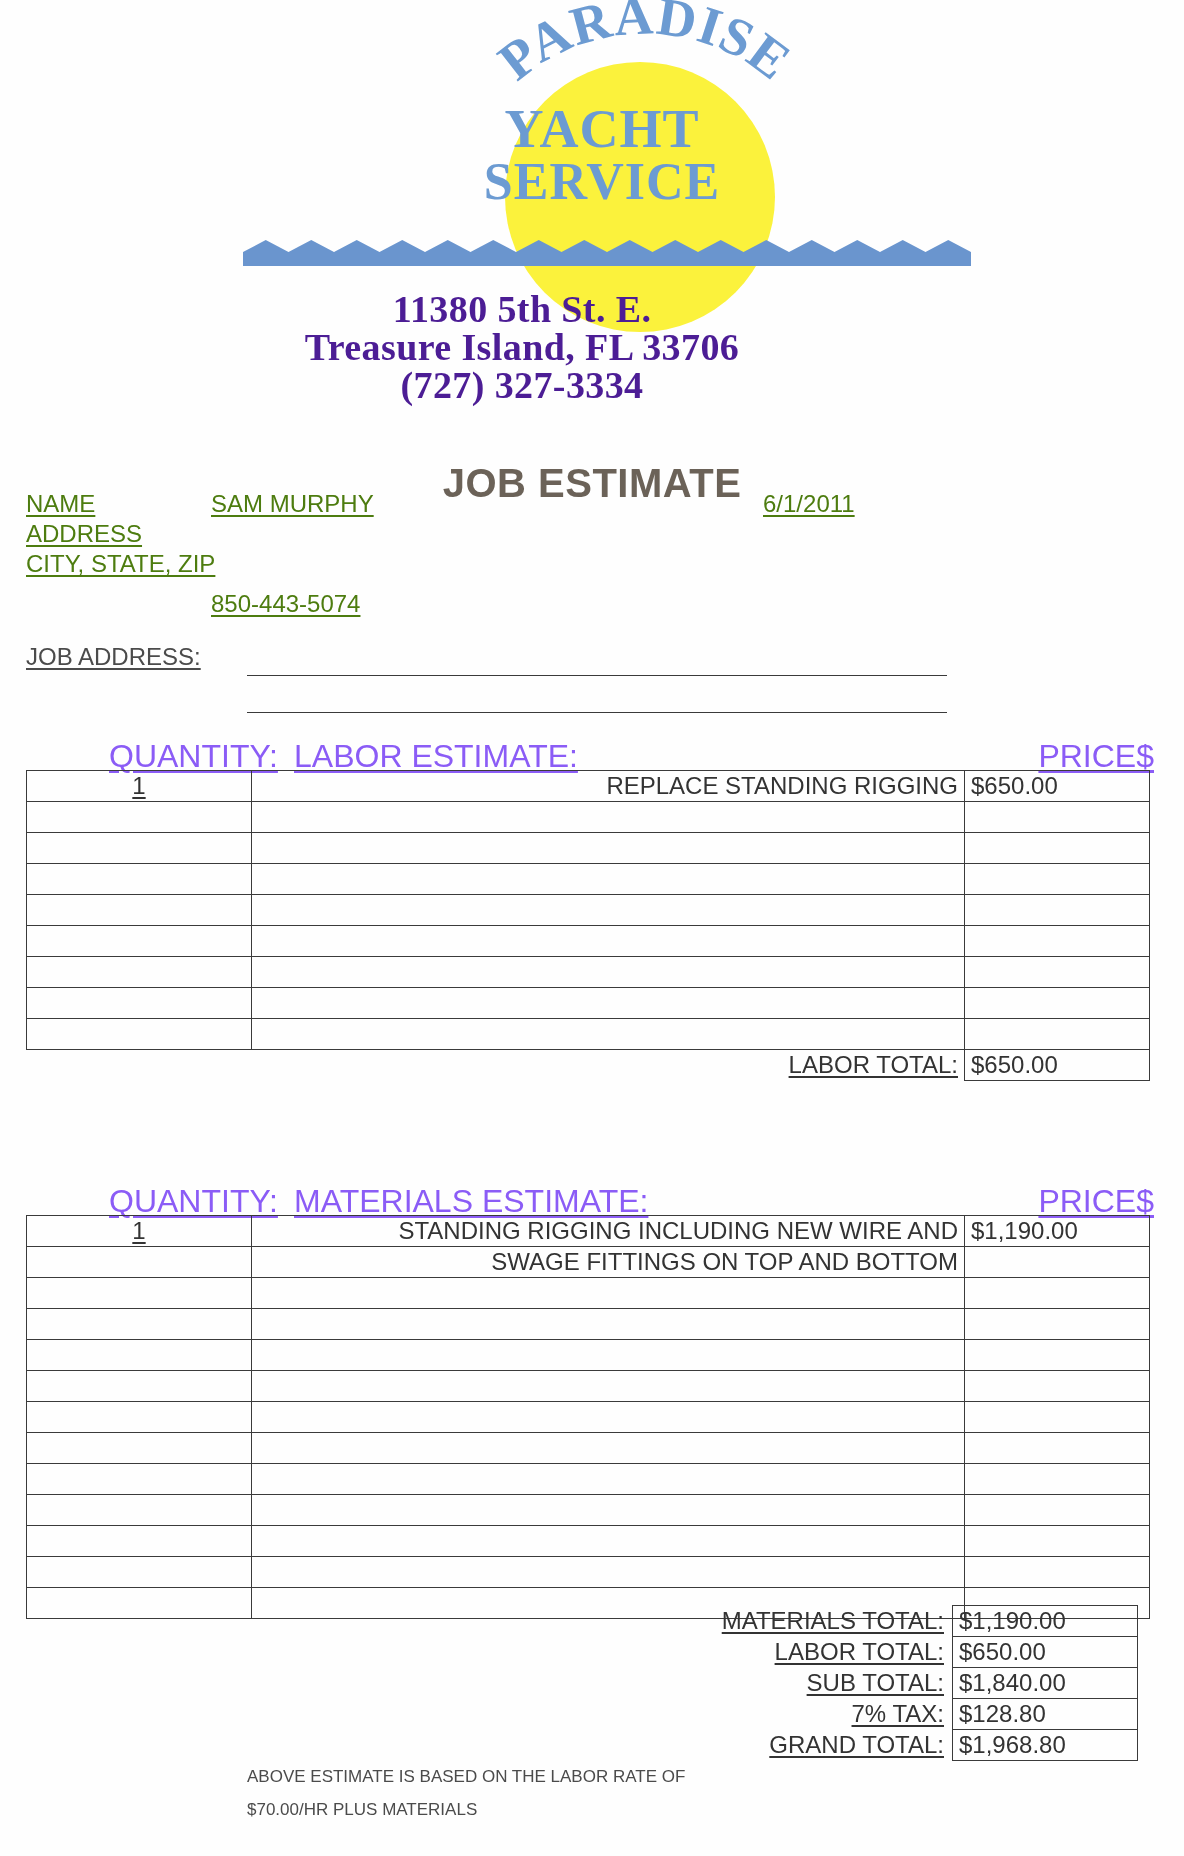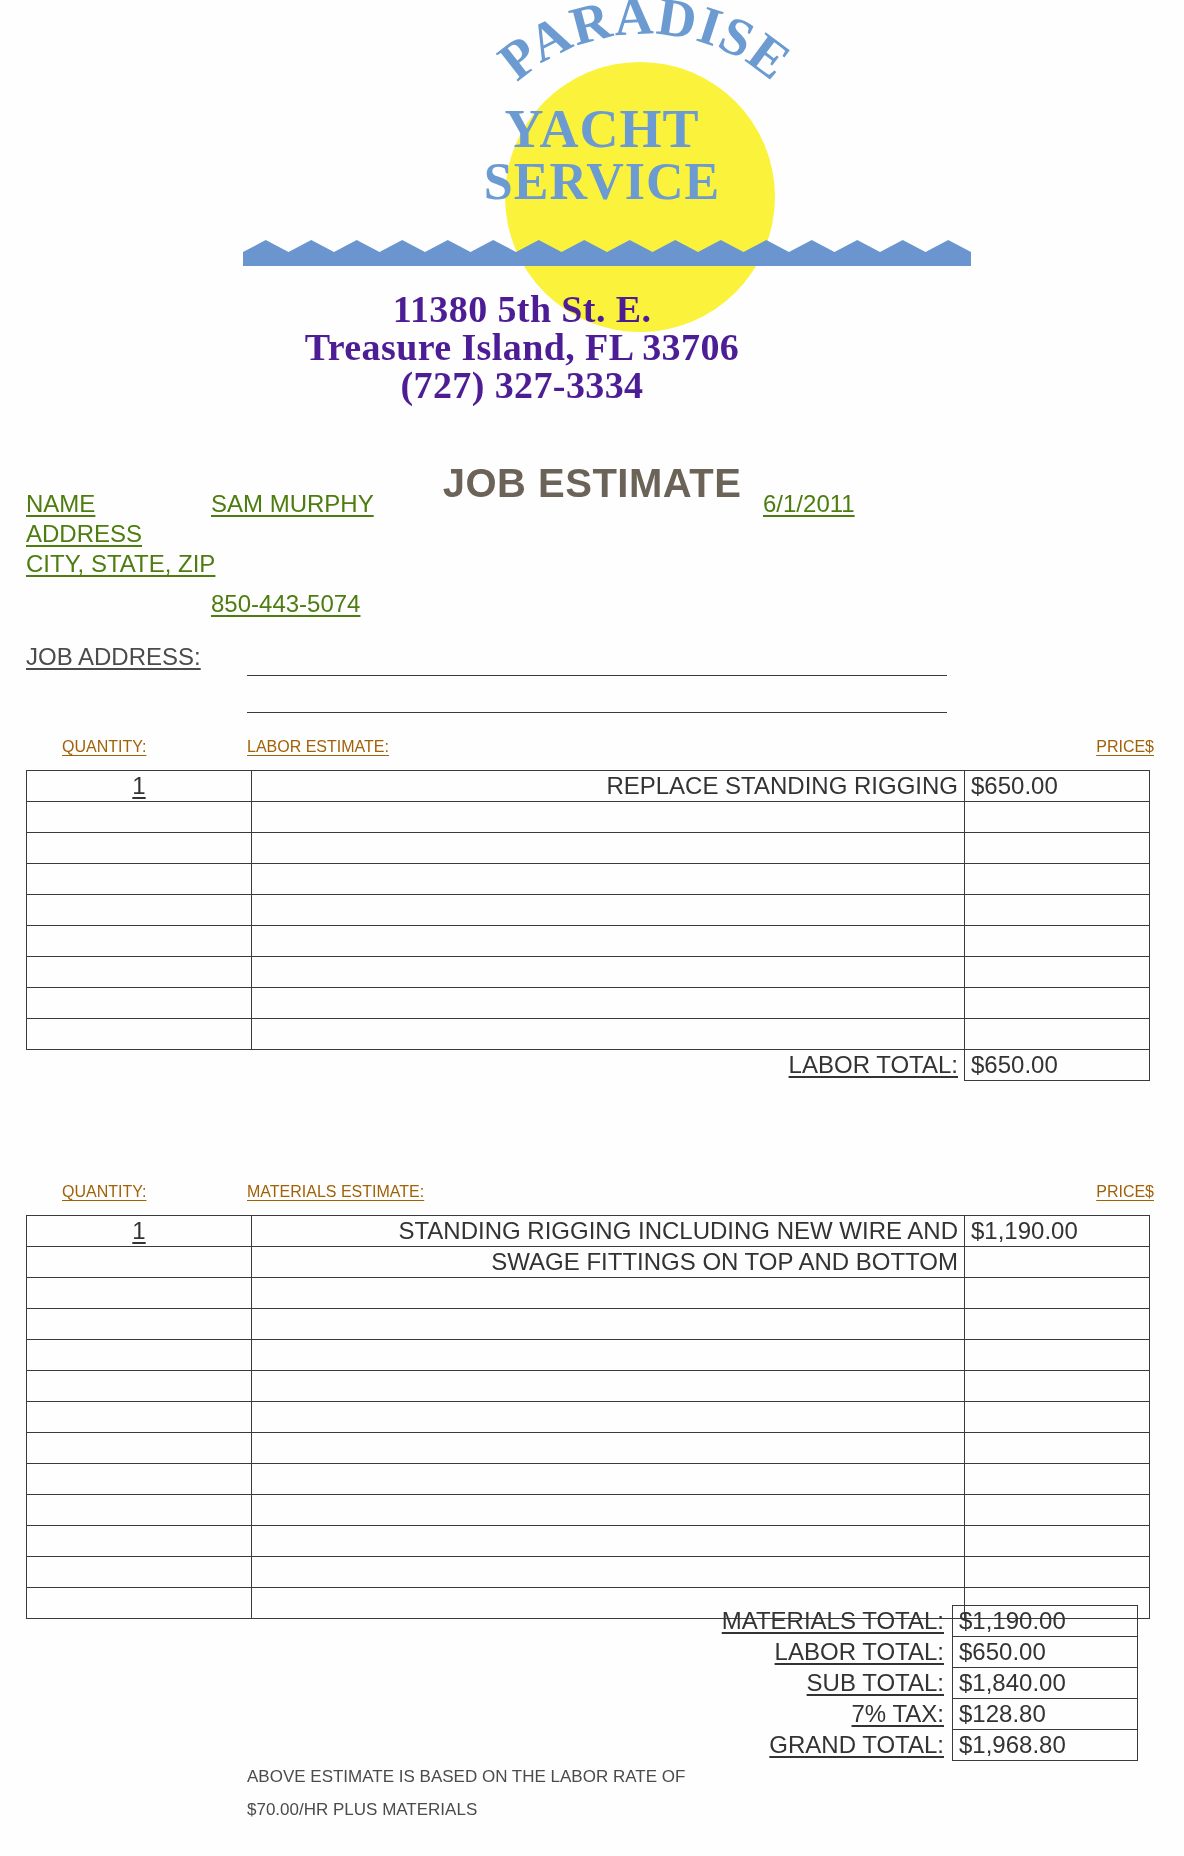--- a/index.html
+++ b/index.html
@@ -148,22 +148,23 @@
     position: absolute;
     left: 247px;
     top: 712px;
     width: 700px;
     border-bottom: 1.5px solid #3a3a3a;
   }
 
   
   .tbl-head {
     position: absolute;
-    font-size: 16px;
-    color: #a16207;
+    font-size: 32px;
+    color: #8b5cf6;
+    margin-left: 47px;
   }
   .th-qty { left: 62px; }
   .th-desc { left: 247px; }
   .th-price { right: 30px; }
   .tbl-head span {
     text-decoration: underline;
     text-underline-offset: 3px;
   }
 
   

